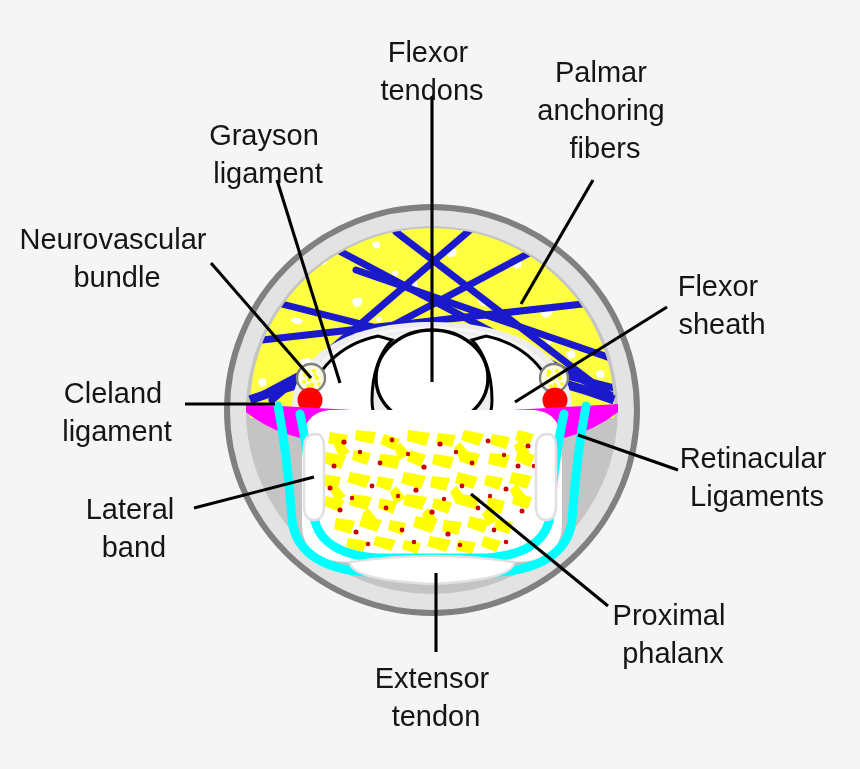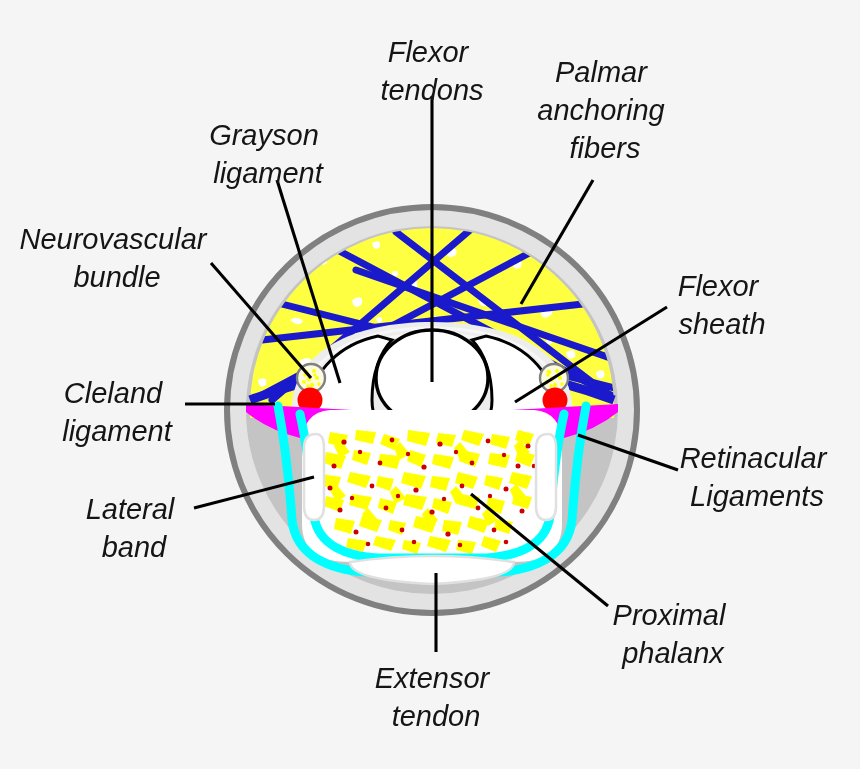--- a/index.html
+++ b/index.html
@@ -7,21 +7,20 @@
     padding: 0;
     background: #f5f5f5;
   }
   #root {
     position: relative;
     width: 860px;
     height: 769px;
     background: #be185d;
     font-family: "Liberation Sans", sans-serif;
     overflow: hidden;
-    font-style: italic;
   }
   svg.diagram {
     position: absolute;
     top: 0; left: 0;
     width: 860px;
     height: 769px;
     display: block;
   }
   .lbl {
     font-family: "Liberation Sans", sans-serif;

